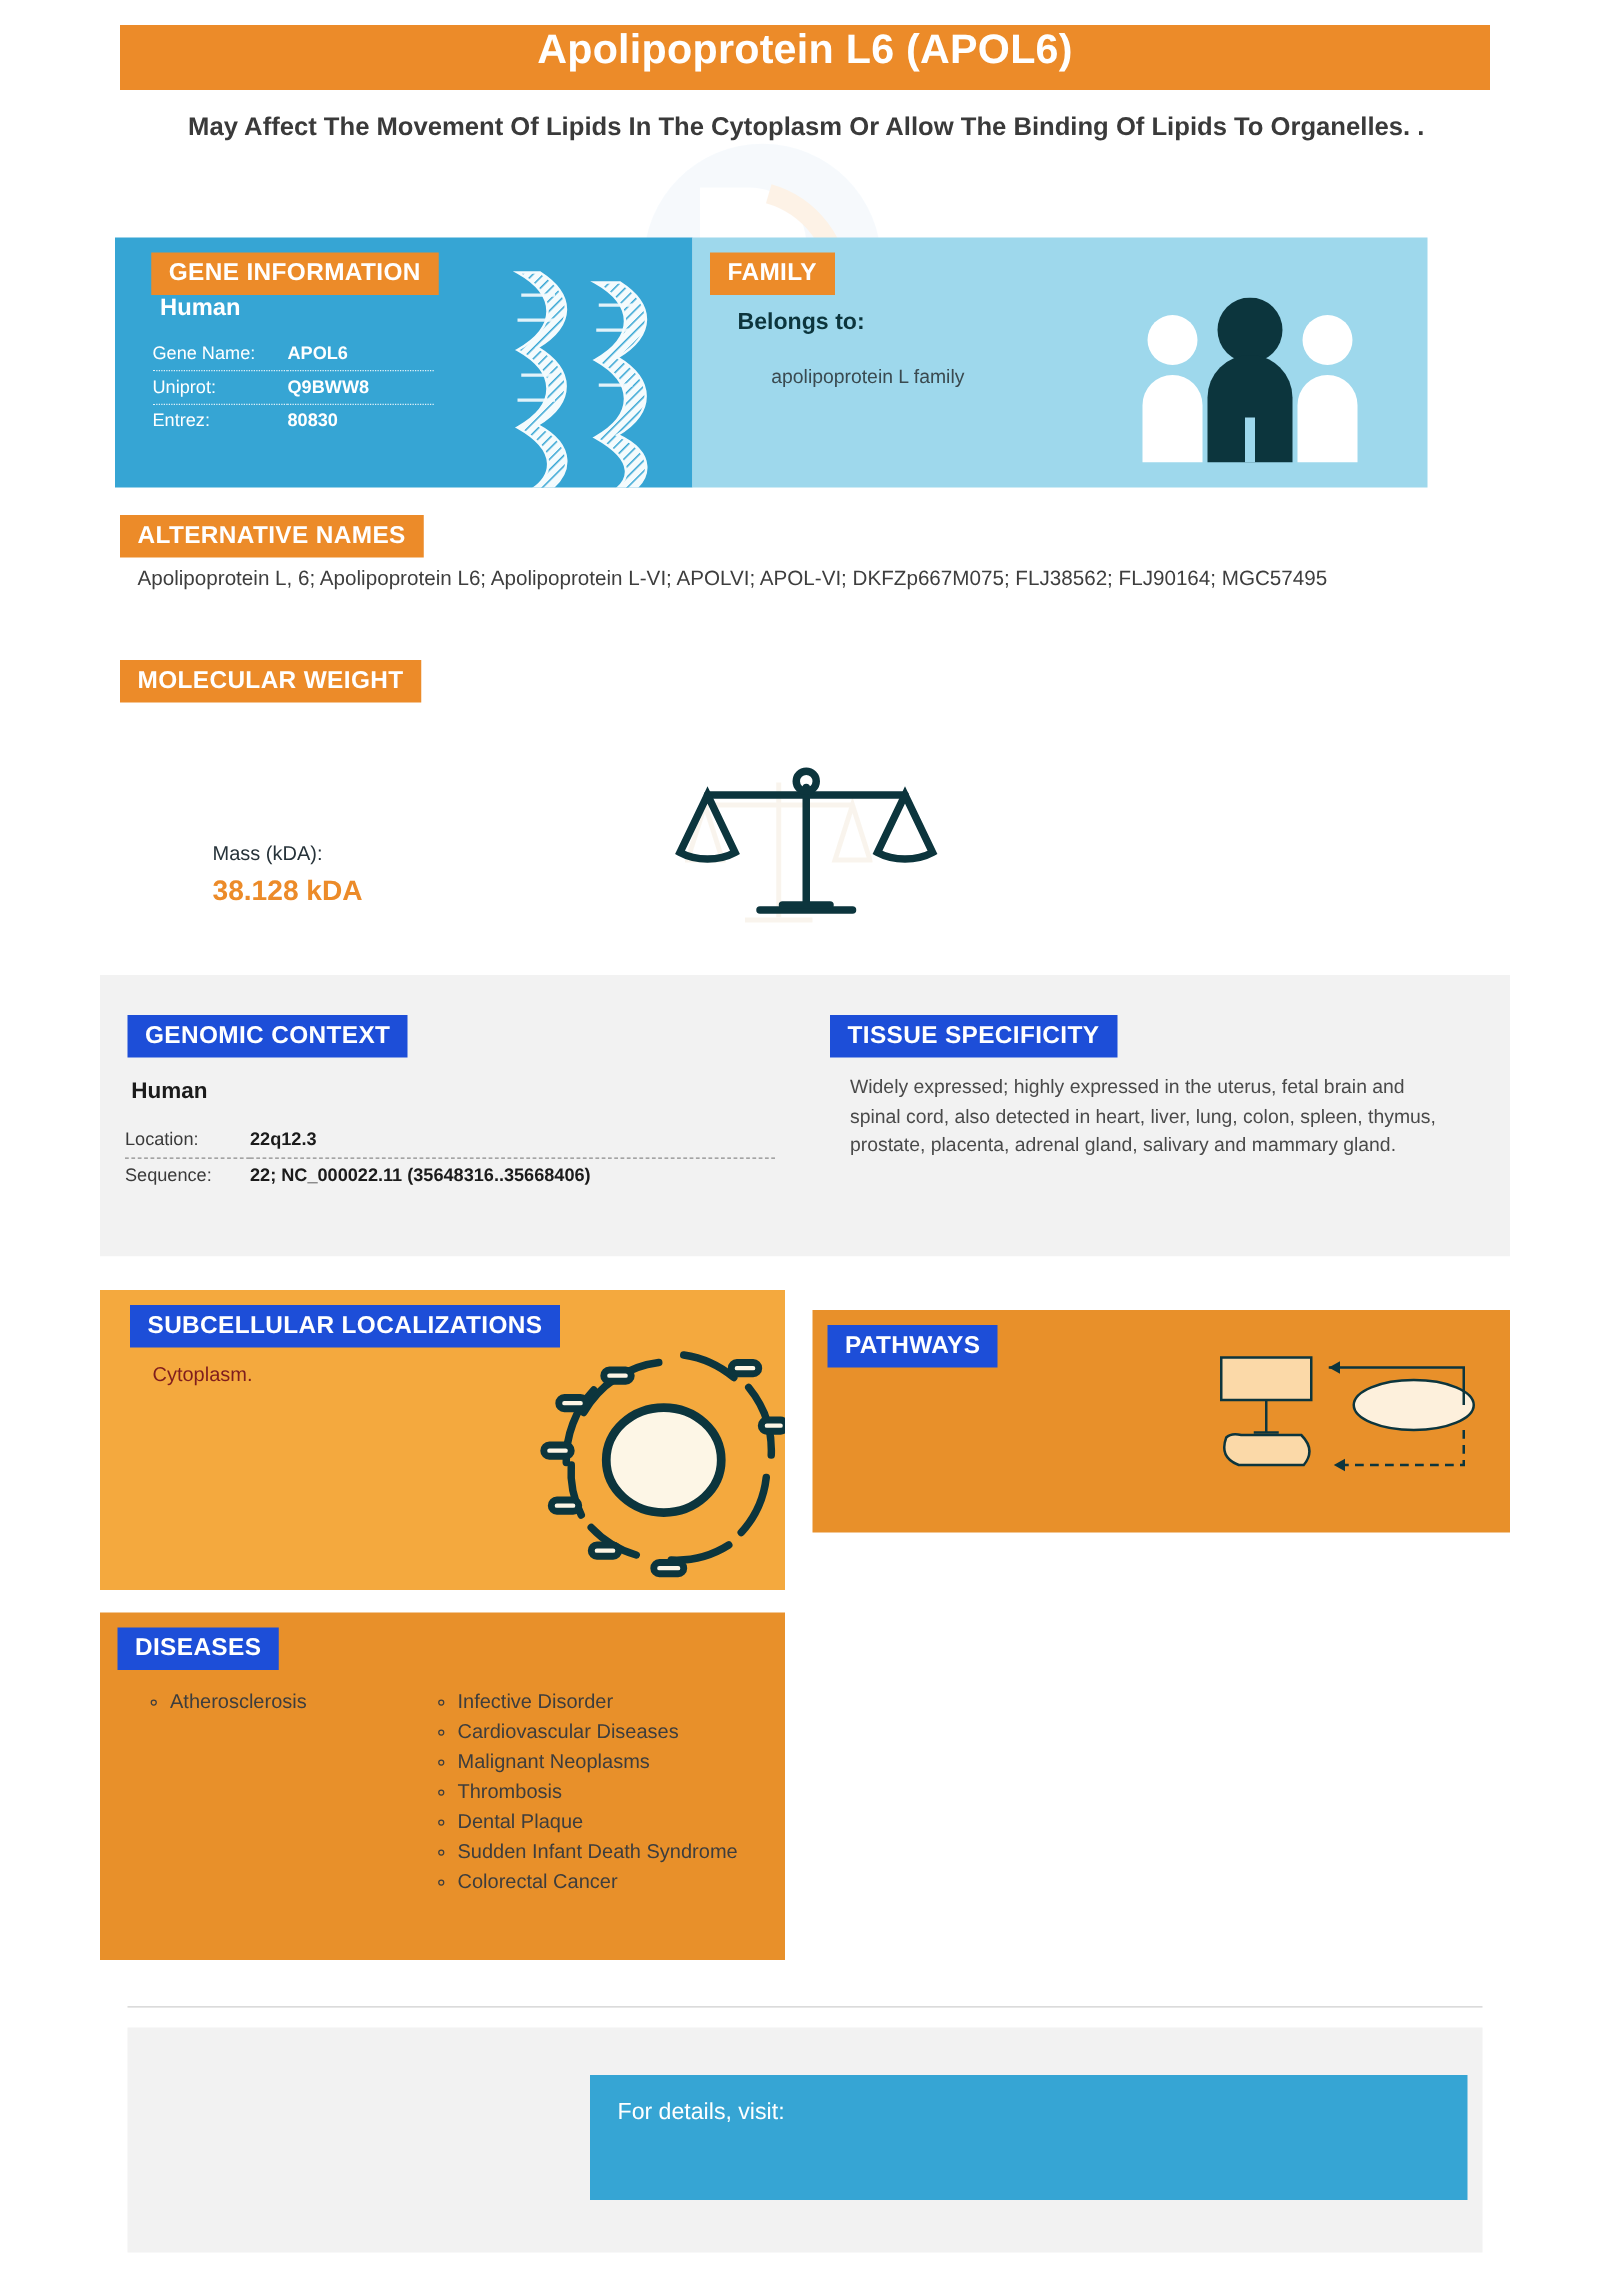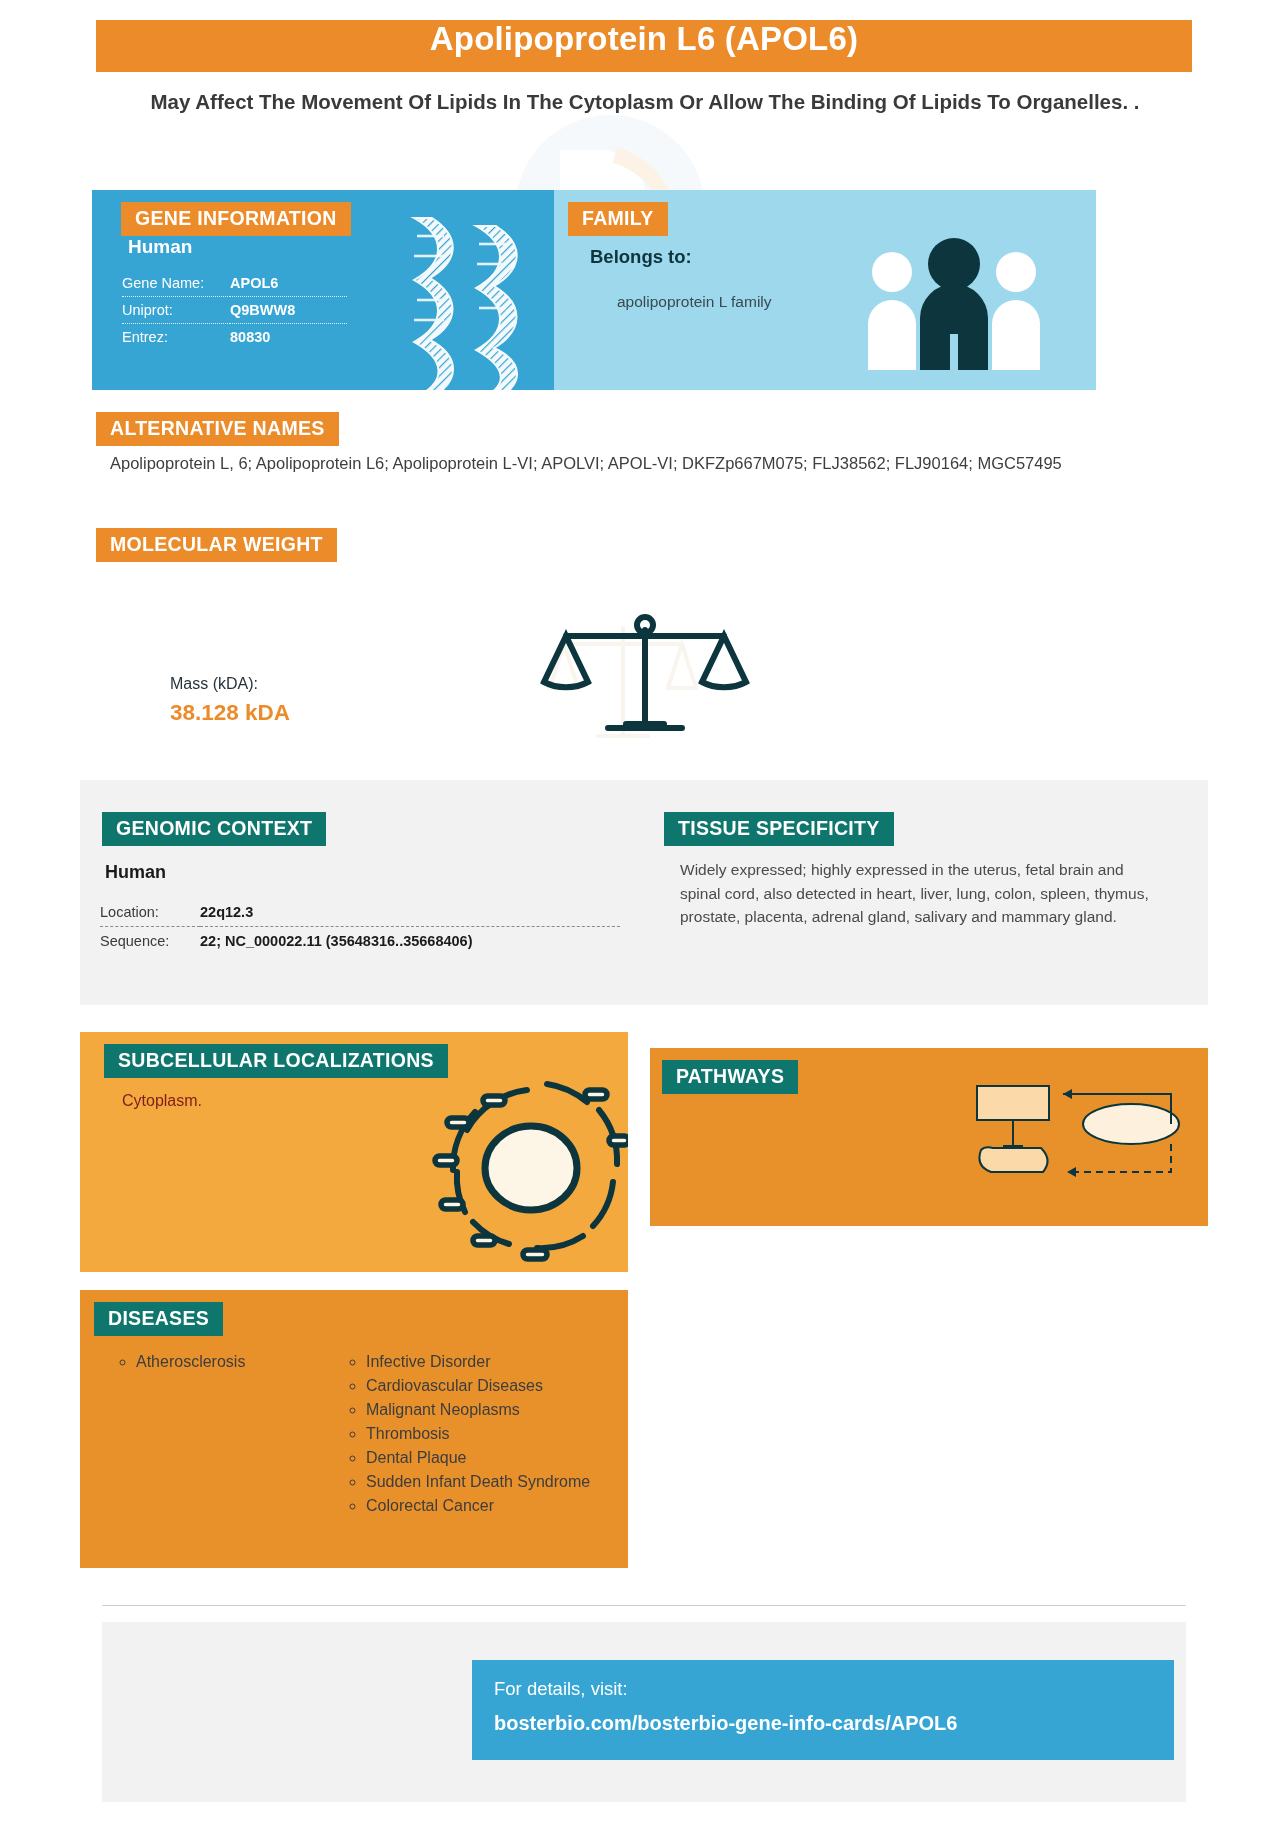--- a/index.html
+++ b/index.html
@@ -70,21 +70,21 @@
   .chip {
     display: inline-block;
     color: #ffffff;
     font-size: 19.5px;
     font-weight: bold;
     letter-spacing: 0.3px;
     padding: 5px 14px 6px 14px;
     white-space: nowrap;
   }
   .chip.orange { background: #ec8b29; }
-  .chip.dark   { background: #0f766e; }
+  .chip.dark   { background: #1d4ed8; }
 
   
   .gene-panel {
     position: absolute;
     left: 92px;
     top: 190px;
     width: 462px;
     height: 200px;
     background: #36a5d4;
     overflow: hidden;
@@ -118,21 +118,21 @@
     right: 10px; top: 20px;
     width: 160px; height: 190px;
     opacity: 0.95;
   }
 
   
   .family-panel {
     position: absolute;
     left: 554px;
     top: 190px;
-    width: 542px;
+    width: 588px;
     height: 200px;
     background: #9ed8ec;
     overflow: hidden;
   }
   .family-panel .chip-wrap { position: absolute; left: 14px; top: 12px; }
   .family-panel .belongs {
     position: absolute;
     left: 36px; top: 56px;
     color: #0c353d;
     font-size: 18.5px;
@@ -541,16 +541,15 @@
           <li>Colorectal Cancer</li>
         </ul>
       </div>
     </div>
   </div>
 
   <div class="footer-rule"></div>
   <div class="footer-band"></div>
   <div class="footer-box">
     <div class="l1">For details, visit:</div>
-    <div class="l2">bosterbio.com/bosterbio-gene-info-cards/APOL6</div>
   </div>
 
 </div>
 
 </body></html>

